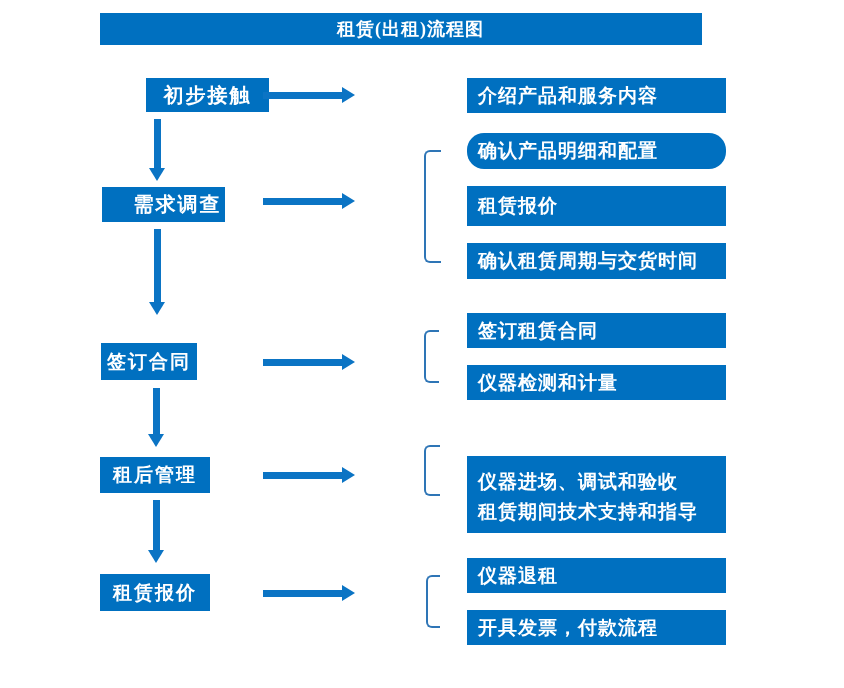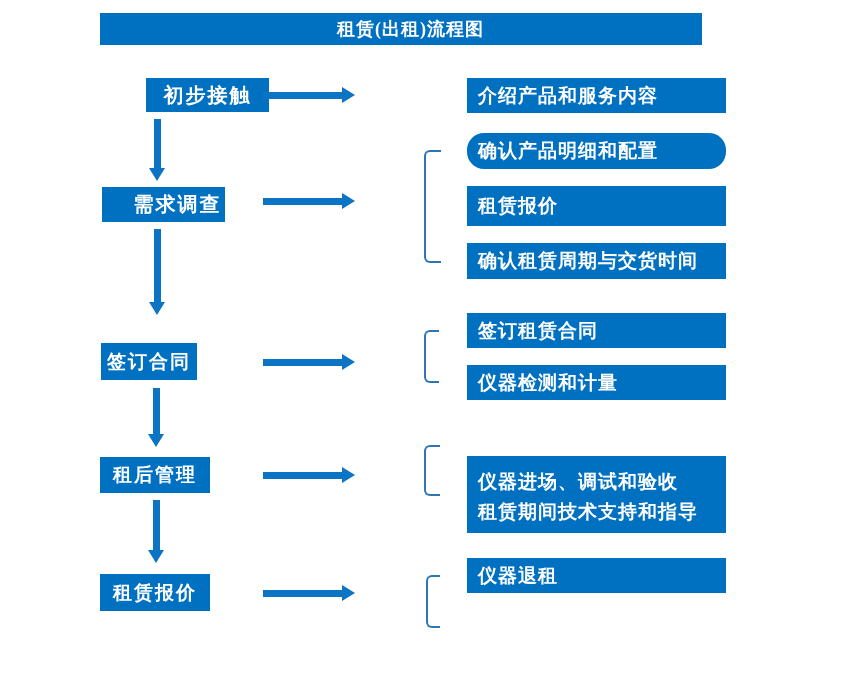--- a/index.html
+++ b/index.html
@@ -127,14 +127,15 @@
 
   <div class="bluebox outbox r1">介绍产品和服务内容</div>
   <div class="bluebox outbox r2">确认产品明细和配置</div>
   <div class="bluebox outbox r3">租赁报价</div>
   <div class="bluebox outbox r4">确认租赁周期与交货时间</div>
   <div class="bluebox outbox r5">签订租赁合同</div>
   <div class="bluebox outbox r6">仪器检测和计量</div>
   <div class="bluebox outbox r7">仪器进场、调试和验收</div>
   <div class="bluebox outbox r8">租赁期间技术支持和指导</div>
   <div class="bluebox outbox r9">仪器退租</div>
+  <div class="bluebox outbox r10">开具发票，付款流程</div>
 
 </div>
 
 </body></html>

